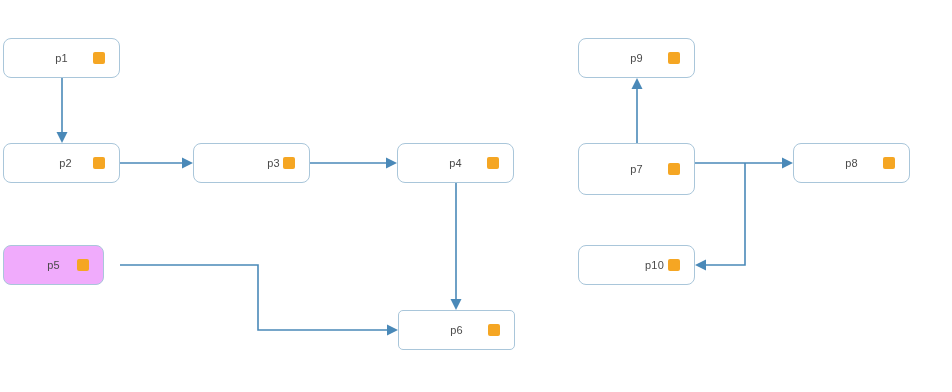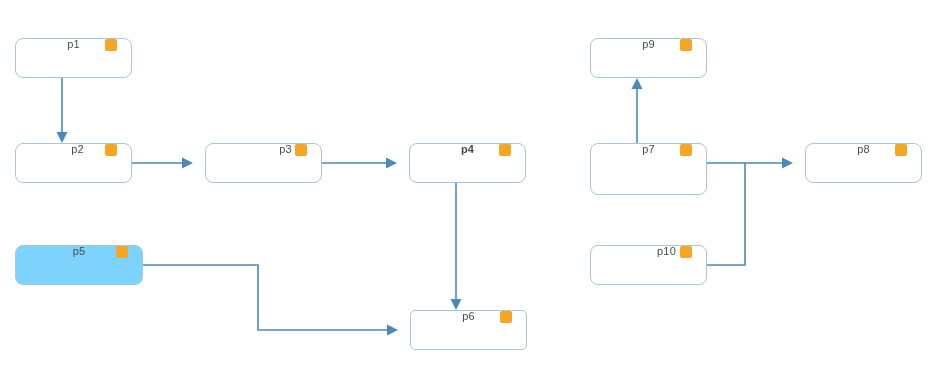--- a/index.html
+++ b/index.html
@@ -26,23 +26,23 @@
     height: 392px;
     pointer-events: none;
   }
   .node {
     position: absolute;
     box-sizing: border-box;
     background: #ffffff;
     border: 1px solid #a9c6da;
     border-radius: 8px;
     display: flex;
+    align-items: center;
     justify-content: center;
     box-shadow: 0 0 0 0 rgba(0,0,0,0);
-    margin-left: 12px;
   }
   .node-label {
     font-family: "Liberation Sans", sans-serif;
     font-size: 11px;
     color: #4a4a4a;
     line-height: 1;
     letter-spacing: 0.2px;
     user-select: none;
   }
   .node-badge {
@@ -84,24 +84,24 @@
       </div>
       <div class="node" style="left: 3px; top: 143px; width: 117px; height: 40px; background: rgb(255, 255, 255); border-color: rgb(169, 198, 218); border-radius: 8px; padding-left: 8px;">
         <span class="node-label" style="color: rgb(74, 74, 74);">p2</span>
         <span class="node-badge" style="background: rgb(245, 166, 35); right: 14px;"></span>
       </div>
       <div class="node" style="left: 193px; top: 143px; width: 117px; height: 40px; background: rgb(255, 255, 255); border-color: rgb(169, 198, 218); border-radius: 8px; padding-left: 44px;">
         <span class="node-label" style="color: rgb(74, 74, 74);">p3</span>
         <span class="node-badge" style="background: rgb(245, 166, 35); right: 14px;"></span>
       </div>
       <div class="node" style="left: 397px; top: 143px; width: 117px; height: 40px; background: rgb(255, 255, 255); border-color: rgb(169, 198, 218); border-radius: 8px;">
-        <span class="node-label" style="color: rgb(74, 74, 74); font-weight: bold;">p4</span>
+        <span class="node-label" style="color: rgb(74, 74, 74);">p4</span>
         <span class="node-badge" style="background: rgb(245, 166, 35); right: 14px;"></span>
       </div>
-      <div class="node" style="left: 3px; top: 245px; width: 128px; height: 40px; background: #7dd3fc; border-color: rgb(169, 198, 218); border-radius: 8px;">
+      <div class="node" style="left: 3px; top: 245px; width: 101px; height: 40px; background: #f0abfc; border-color: rgb(169, 198, 218); border-radius: 8px;">
         <span class="node-label" style="color: rgb(74, 74, 74);">p5</span>
         <span class="node-badge" style="background: rgb(245, 166, 35); right: 14px;"></span>
       </div>
       <div class="node" style="left: 398px; top: 310px; width: 117px; height: 40px; background: rgb(255, 255, 255); border-color: rgb(169, 198, 218); border-radius: 5px;">
         <span class="node-label" style="color: rgb(74, 74, 74);">p6</span>
         <span class="node-badge" style="background: rgb(245, 166, 35); right: 14px;"></span>
       </div>
       <div class="node" style="left: 578px; top: 38px; width: 117px; height: 40px; background: rgb(255, 255, 255); border-color: rgb(169, 198, 218); border-radius: 8px;">
         <span class="node-label" style="color: rgb(74, 74, 74);">p9</span>
         <span class="node-badge" style="background: rgb(245, 166, 35); right: 14px;"></span>

